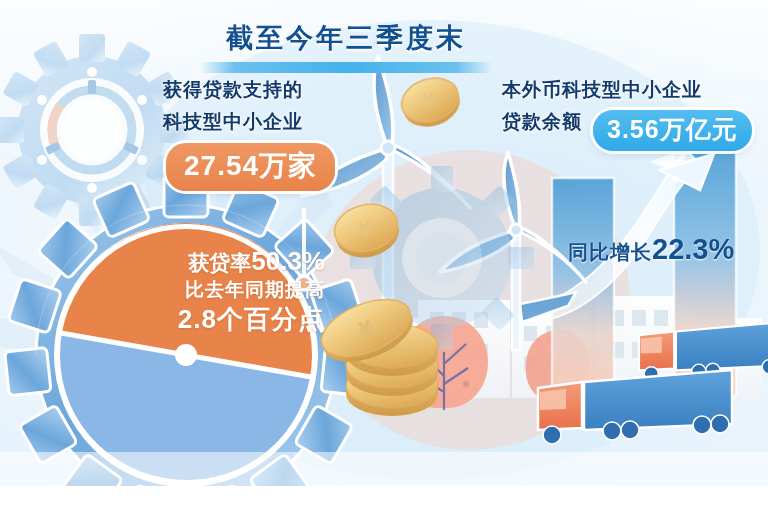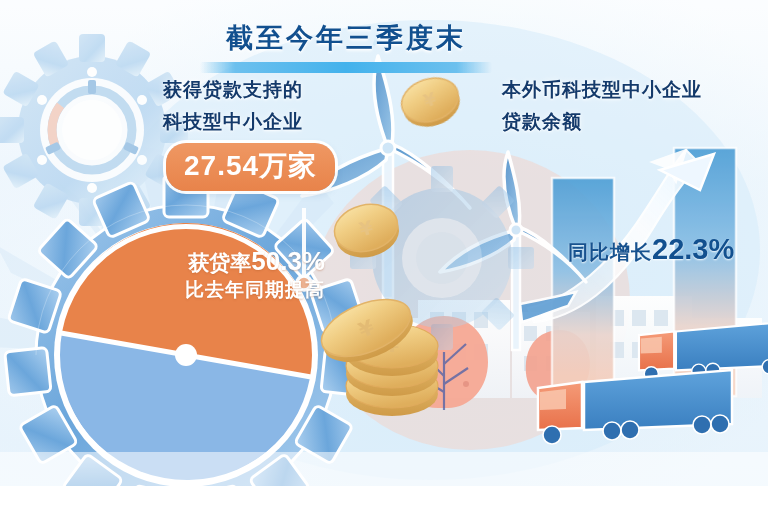--- a/index.html
+++ b/index.html
@@ -435,23 +435,25 @@
   <div class="abs" id="left-text">
     <div class="cn-line">获得贷款支持的</div>
     <div class="cn-line">科技型中小企业</div>
   </div>
   <div class="badge" id="badge-enterprises">27.54万家</div>
 
   <div class="abs" id="right-text">
     <div class="cn-line">本外币科技型中小企业</div>
     <div class="cn-line">贷款余额</div>
   </div>
+  <div class="badge" id="badge-balance">3.56万亿元</div>
 
   <div class="abs" id="growth-text">
     <span id="growth-label">同比增长</span><span id="growth-value">22.3%</span>
   </div>
 
   <div class="abs" id="pie-labels">
     <div class="pie-line" id="pie-l1"><span>获贷率</span><b>50.3%</b></div>
     <div class="pie-line" id="pie-l2">比去年同期提高</div>
+    <div class="pie-line" id="pie-l3">2.8个百分点</div>
   </div>
 
 </div>
 
 </body></html>

